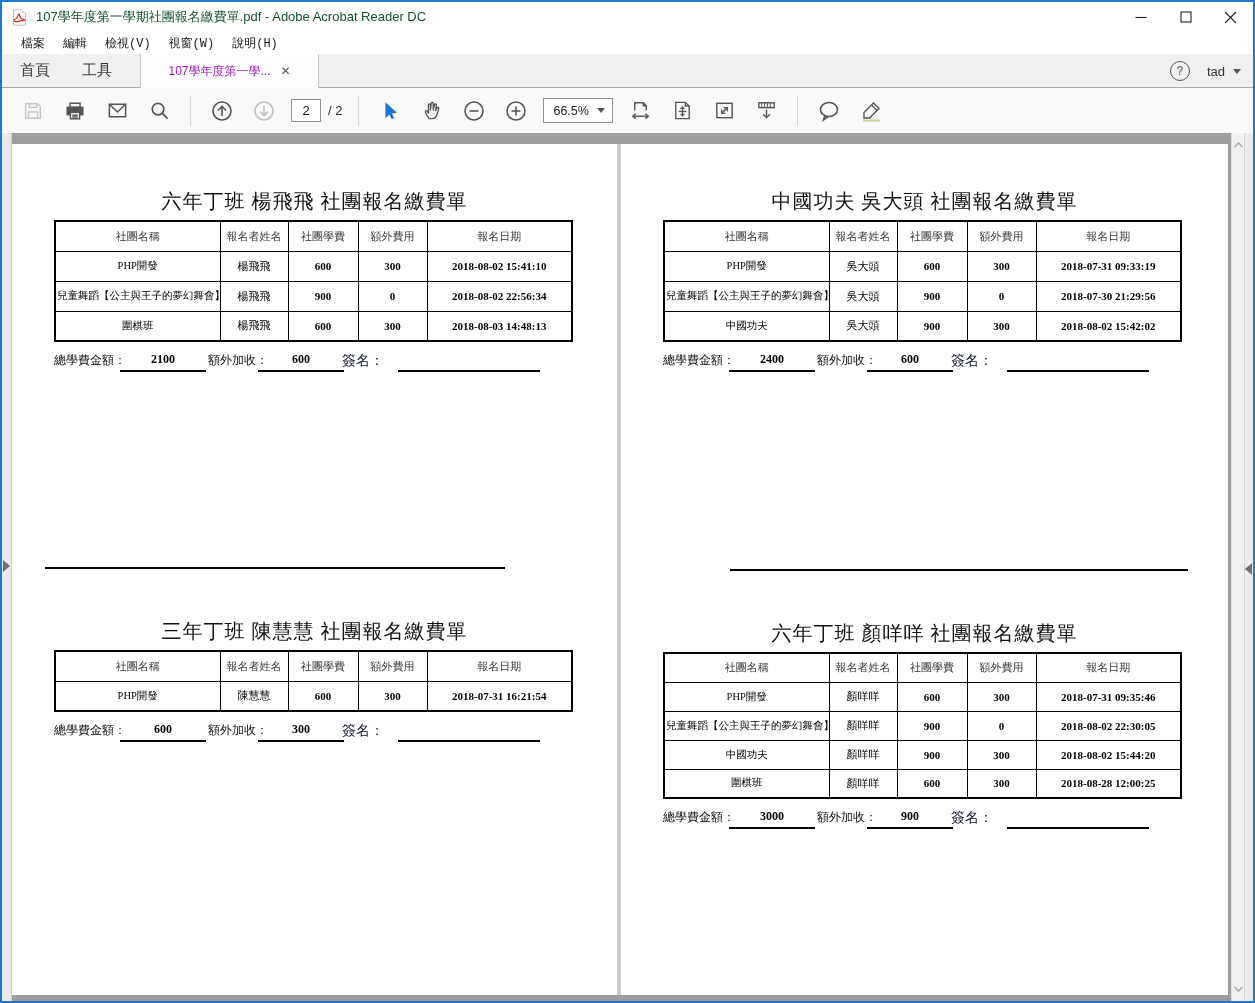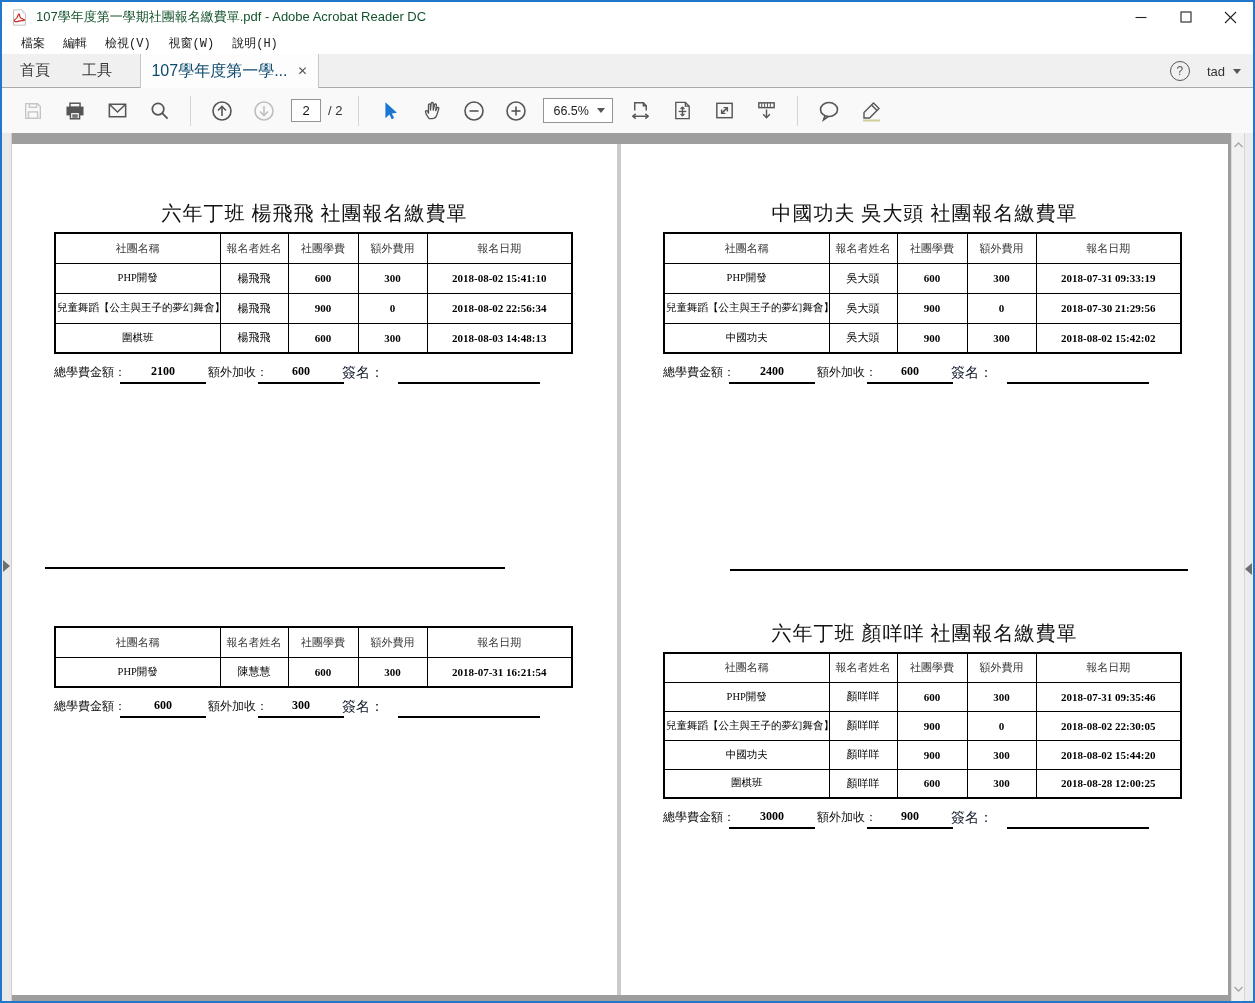--- a/index.html
+++ b/index.html
@@ -17,21 +17,21 @@
   
   .menubar { height:22px; background:#fff; display:flex; align-items:center; padding-left:10px; }
   .menu-item { font-size:12px; color:#1a1a1a; padding:2px 9px;font-family:Liberation Mono, monospace; }
 
   
   .tabbar { position:relative; height:34px; background:#f0f0f0; border-bottom:1px solid #a9a9a9; display:flex; align-items:stretch; }
   .nav-tab { font-size:15px; color:#3a3a3a; display:flex; align-items:center; padding:0 14px; margin-left:4px; }
   .doc-tab { position:absolute; left:138px; top:0; width:179px; height:34px; background:#fdfdfd;
              border-left:1px solid #c6c6c6; border-right:1px solid #c6c6c6;
              display:flex; align-items:center; justify-content:center; gap:10px; }
-  .doc-tab-label { font-size:16px; color:#0c4a6e;text-align:right; }
+  .doc-tab-label { font-size:12px; color:#a21caf;text-align:right; }
   .tab-close { font-size:12px; color:#555; line-height:1; }
   .tab-right { position:absolute; right:12px; top:0; height:34px; display:flex; align-items:center; gap:17px; }
   .help-circle { width:20px; height:20px; border:1.5px solid #585858; border-radius:50%;
                  display:flex; align-items:center; justify-content:center; font-size:12px; color:#585858; }
   .user-box { display:flex; align-items:center; gap:8px; }
   .user-name { font-size:13px; color:#333; }
   .caret-down { width:0; height:0; border-left:4px solid transparent; border-right:4px solid transparent; border-top:5px solid #555; }
 
   
   .toolbar { height:45px; background:#f9f9f9; display:flex; align-items:center; padding-left:10px; }
@@ -58,21 +58,21 @@
 
   .pages-wrap { position:absolute; left:10px; right:22px; top:0; bottom:0; }
   .page { position:absolute; top:11px; height:851px; background:#fff; }
   .page-left  { left:0;   width:605px; }
   .page-gap   { position:absolute; left:605px; top:11px; width:4px; height:851px; background:#cbcbcb; }
   .page-right { left:609px; width:607px; }
 
   
   .pdf { font-family:"Liberation Serif","DejaVu Serif",serif; color:#000; }
   .form { position:absolute; left:0; right:0; }
-  .f1,.f2 { top:45px;margin-top:12px; } .f3 { top:475px; } .f4 { top:477px; }
+  .f1,.f2 { top:45px; } .f3 { top:475px; } .f4 { top:477px; }
   .form-title { text-align:center; font-size:20px; line-height:24px; color:#111; letter-spacing:1px; }
   .fee-table { border-collapse:collapse; table-layout:fixed; width:517px; margin:7px 0 0 42px;
                border:2px solid #000; }
   .fee-table th, .fee-table td { border:1px solid #000; height:30px; text-align:center; vertical-align:middle;
                font-size:11px; overflow:hidden; white-space:nowrap; padding:0 1px; }
   .f4 .fee-table th, .f4 .fee-table td { height:29px; }
   .fee-table th { font-weight:normal; color:#3a3a3a; }
   .fee-table col.c0 { width:165px; } .fee-table col.c1 { width:68px; }
   .fee-table col.c2 { width:70px; }  .fee-table col.c3 { width:69px; }
   .fee-table col.c4 { width:145px; }
@@ -331,20 +331,21 @@
             <span class="ff-lab l-total">總學費金額：</span>
             <span class="ff-val v-total">2100</span>
             <span class="ff-lab l-extra">額外加收：</span>
             <span class="ff-val v-extra">600</span>
             <span class="lab-sign">簽名：</span>
             <span class="sign-line"></span>
           </div>
         </div>
         <div class="cutline cut-left"></div>
         <div class="form f3">
+          <div class="form-title">三年丁班 陳慧慧 社團報名繳費單</div>
           <table class="fee-table">
               <colgroup>
                 <col class="c0">
                 <col class="c1">
                 <col class="c2">
                 <col class="c3">
                 <col class="c4">
               </colgroup>
               <thead>
                 <tr>

